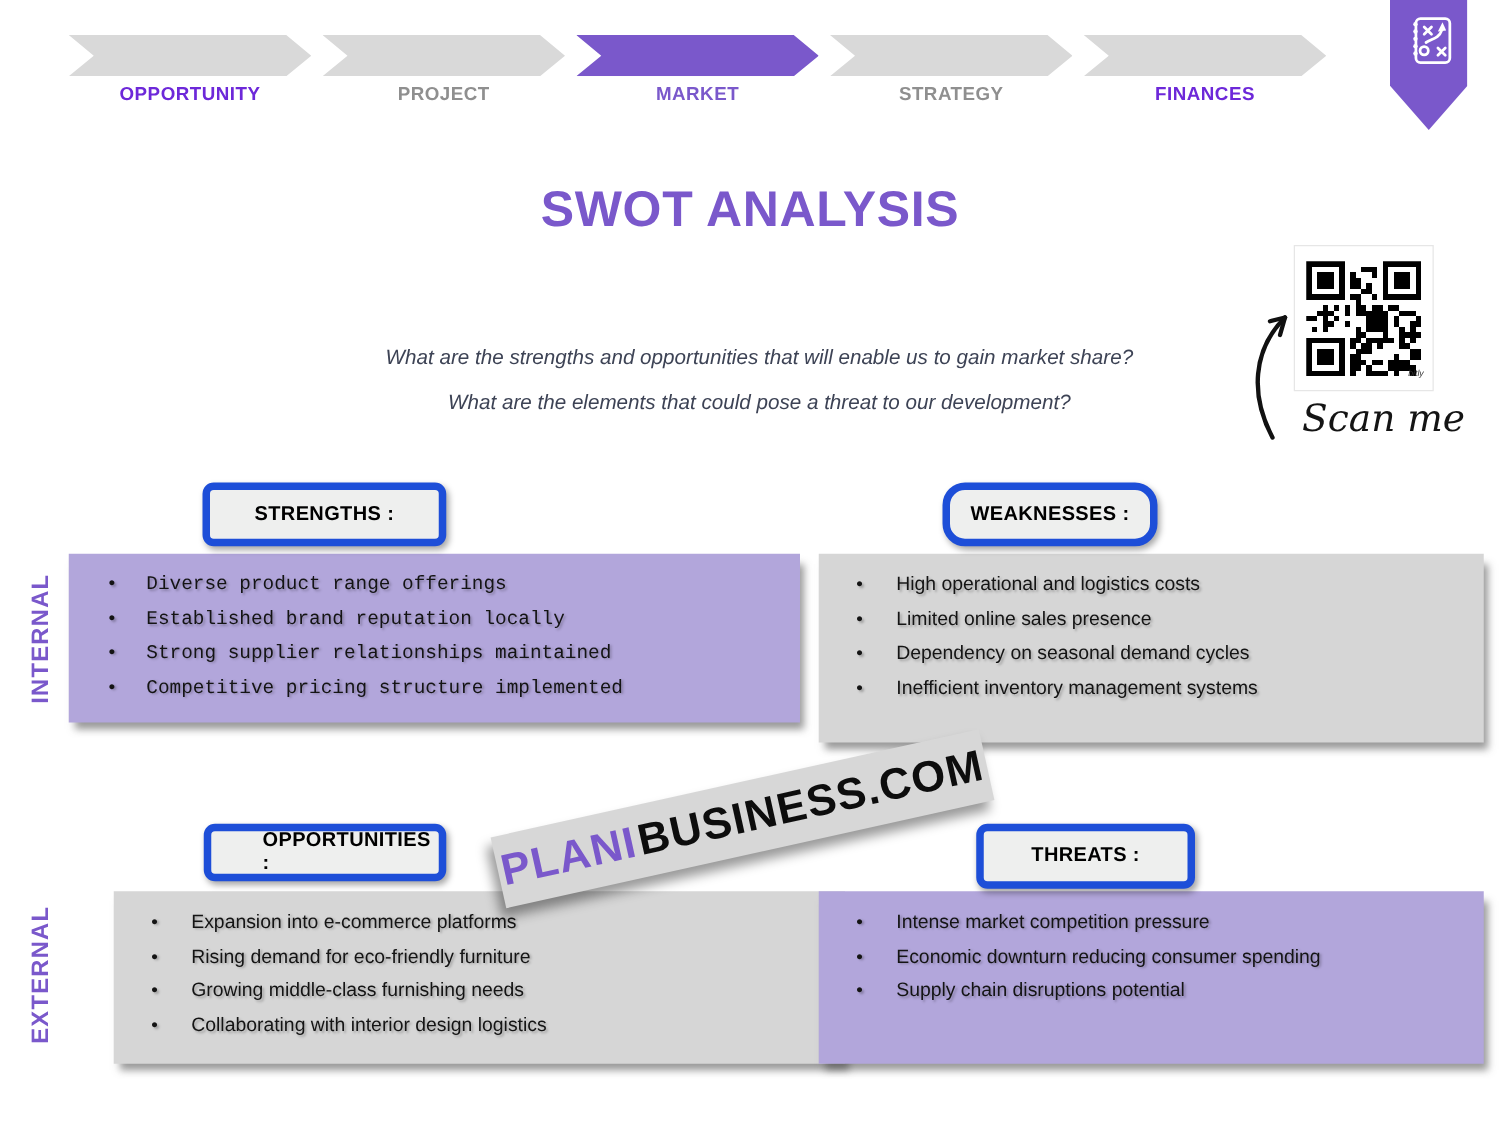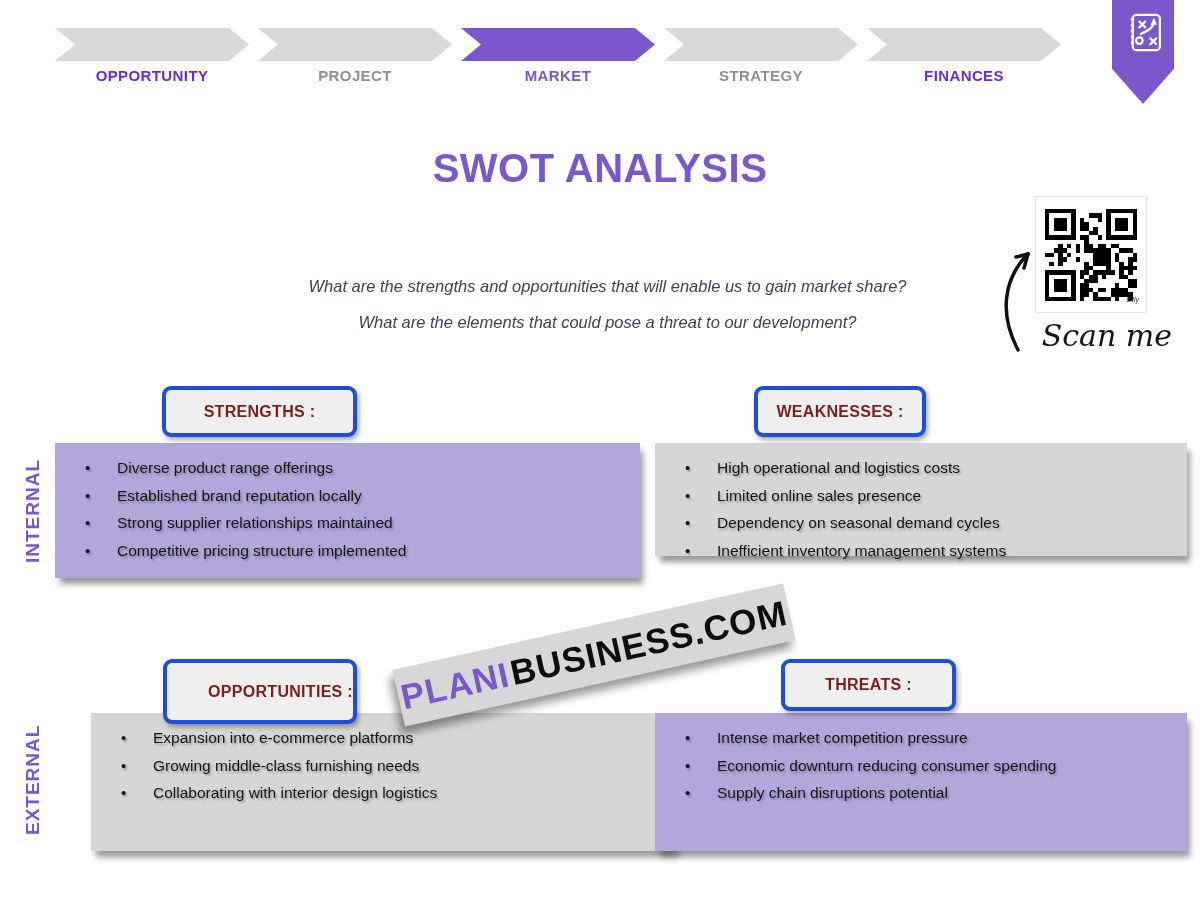--- a/index.html
+++ b/index.html
@@ -32,34 +32,34 @@
 
   
   .qr-card { position:absolute; left:1035px; top:196px; width:112px; height:117px; background:#fff;
              border:1px solid #e6e6e6; display:flex; align-items:center; justify-content:center; }
   .qr-brand { position:absolute; right:7px; bottom:9px; font-size:7px; color:#333; font-style:italic; }
   .scan-arrow { position:absolute; left:998px; top:242px; }
   .scan-me { position:absolute; left:1022px; top:318px; width:150px; text-align:right;
              font-family:"DejaVu Serif", serif; font-style:italic; font-size:30px; color:#141414; }
 
   
-  .q-header { position:absolute; z-index:3; background:#eeefee; border:4px solid #1d4ed8; border-radius:9px;
+  .q-header { position:absolute; z-index:3; background:#eeefee; border:6px solid #1d4ed8; border-radius:9px;
               display:flex; align-items:center; justify-content:center; font-weight:bold; font-size:16px;
-              color:#7f1d1d; letter-spacing:.3px; box-shadow:2px 3px 5px rgba(0,0,0,.35); }
+              color:#000000; letter-spacing:.3px; box-shadow:2px 3px 5px rgba(0,0,0,.35); }
   #h-strengths     { left:162px; top:386px; width:195px; height:51px; }
-  #h-weaknesses    { left:754px; top:386px; width:172px; height:51px; }
-  #h-opportunities { left:163px; top:659px; width:194px; height:65px;padding-left:41px; }
+  #h-weaknesses    { left:754px; top:386px; width:172px; height:51px;border-radius:18px; }
+  #h-opportunities { left:163px; top:659px; width:194px; height:46px;padding-left:41px; }
   #h-threats       { left:753px; top:659px; width:175px; height:52px;margin-left:28px; }
 
   
   .q-box { position:absolute; z-index:2; box-shadow:4px 7px 6px -1px rgba(70,70,70,.55); }
   .q-box.purple { background:#b2a6db; }
   .q-box.gray   { background:#d6d6d6; }
-  #b-strengths     { left:55px;  top:443px; width:585px; height:135px; }
-  #b-weaknesses    { left:655px; top:443px; width:532px; height:113px; }
+  #b-strengths     { left:55px;  top:443px; width:585px; height:135px;font-family:Liberation Mono, monospace; }
+  #b-weaknesses    { left:655px; top:443px; width:532px; height:151px; }
   #b-opportunities { left:55px;  top:713px; width:585px; height:138px;margin-left:36px; }
   #b-threats       { left:655px; top:713px; width:532px; height:138px; }
   .q-box ul { list-style:none; margin:11px 0 0 0; padding:0 0 0 30px; }
   .q-box li { position:relative; padding-left:32px; font-size:15.5px; color:#141414; line-height:27.5px;
               text-shadow:1.5px 1.5px 2px rgba(0,0,0,.25); }
   .q-box li::before { content:"\2022"; position:absolute; left:0; top:0; font-size:15px; }
 
   
   .row-label { position:absolute; left:12px; width:42px; color:#7a58cb; font-weight:bold; font-size:19px;
                letter-spacing:1px; writing-mode:vertical-rl; transform:rotate(180deg);
@@ -289,20 +289,21 @@
     <ul>
         <li>High operational and logistics costs</li>
         <li>Limited online sales presence</li>
         <li>Dependency on seasonal demand cycles</li>
         <li>Inefficient inventory management systems</li>
       </ul>
   </div>
   <div class="q-box gray" id="b-opportunities">
     <ul>
         <li>Expansion into e-commerce platforms</li>
+        <li>Rising demand for eco-friendly furniture</li>
         <li>Growing middle-class furnishing needs</li>
         <li>Collaborating with interior design logistics</li>
       </ul>
   </div>
   <div class="q-box purple" id="b-threats">
     <ul>
         <li>Intense market competition pressure</li>
         <li>Economic downturn reducing consumer spending</li>
         <li>Supply chain disruptions potential</li>
       </ul>

